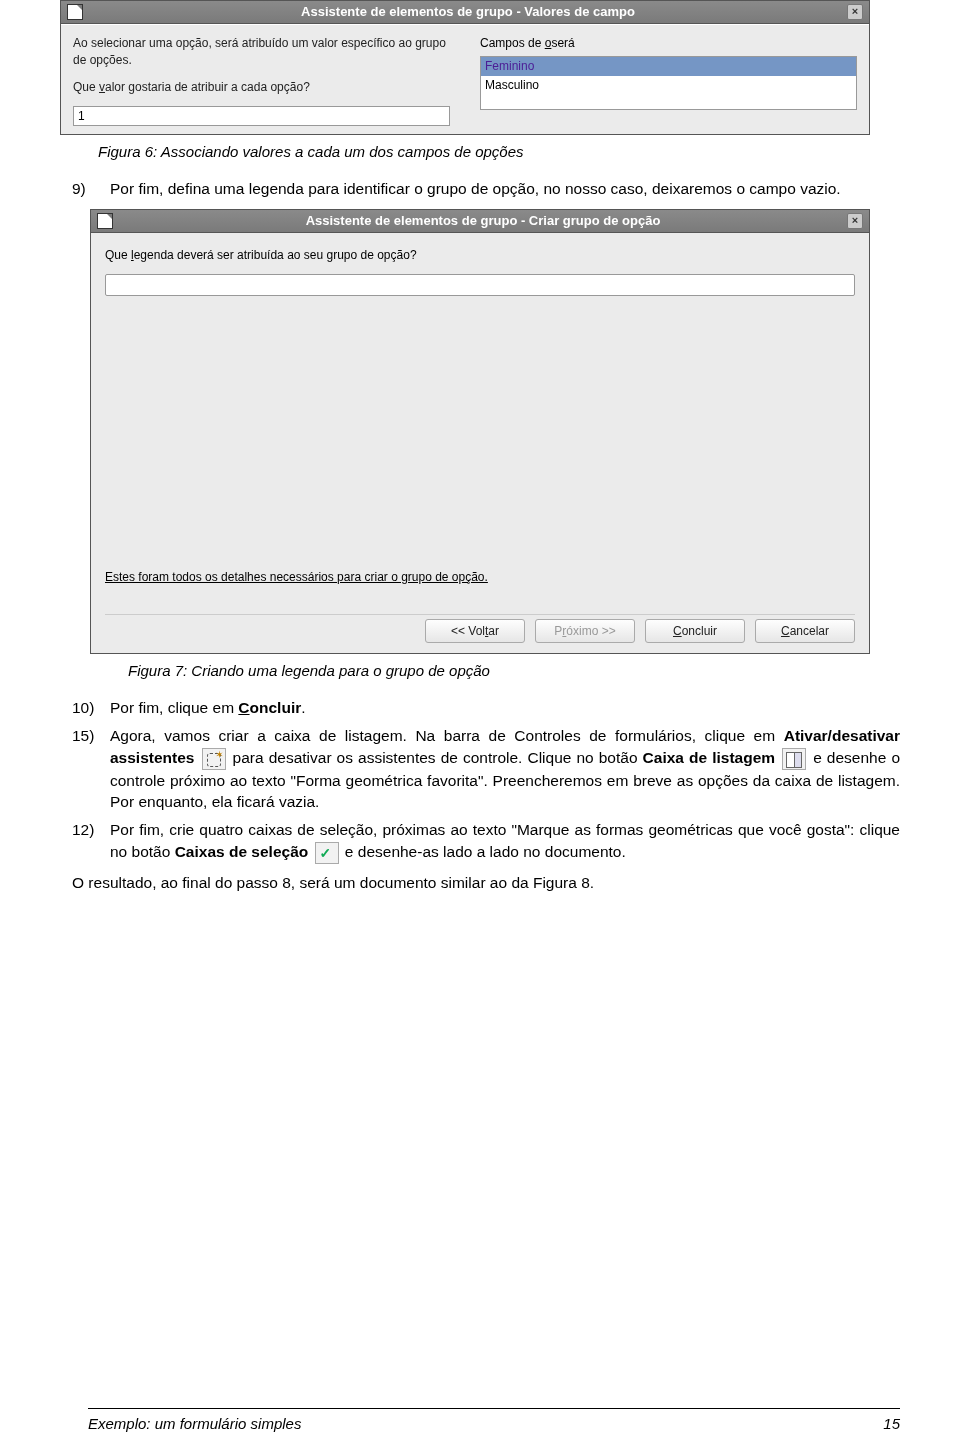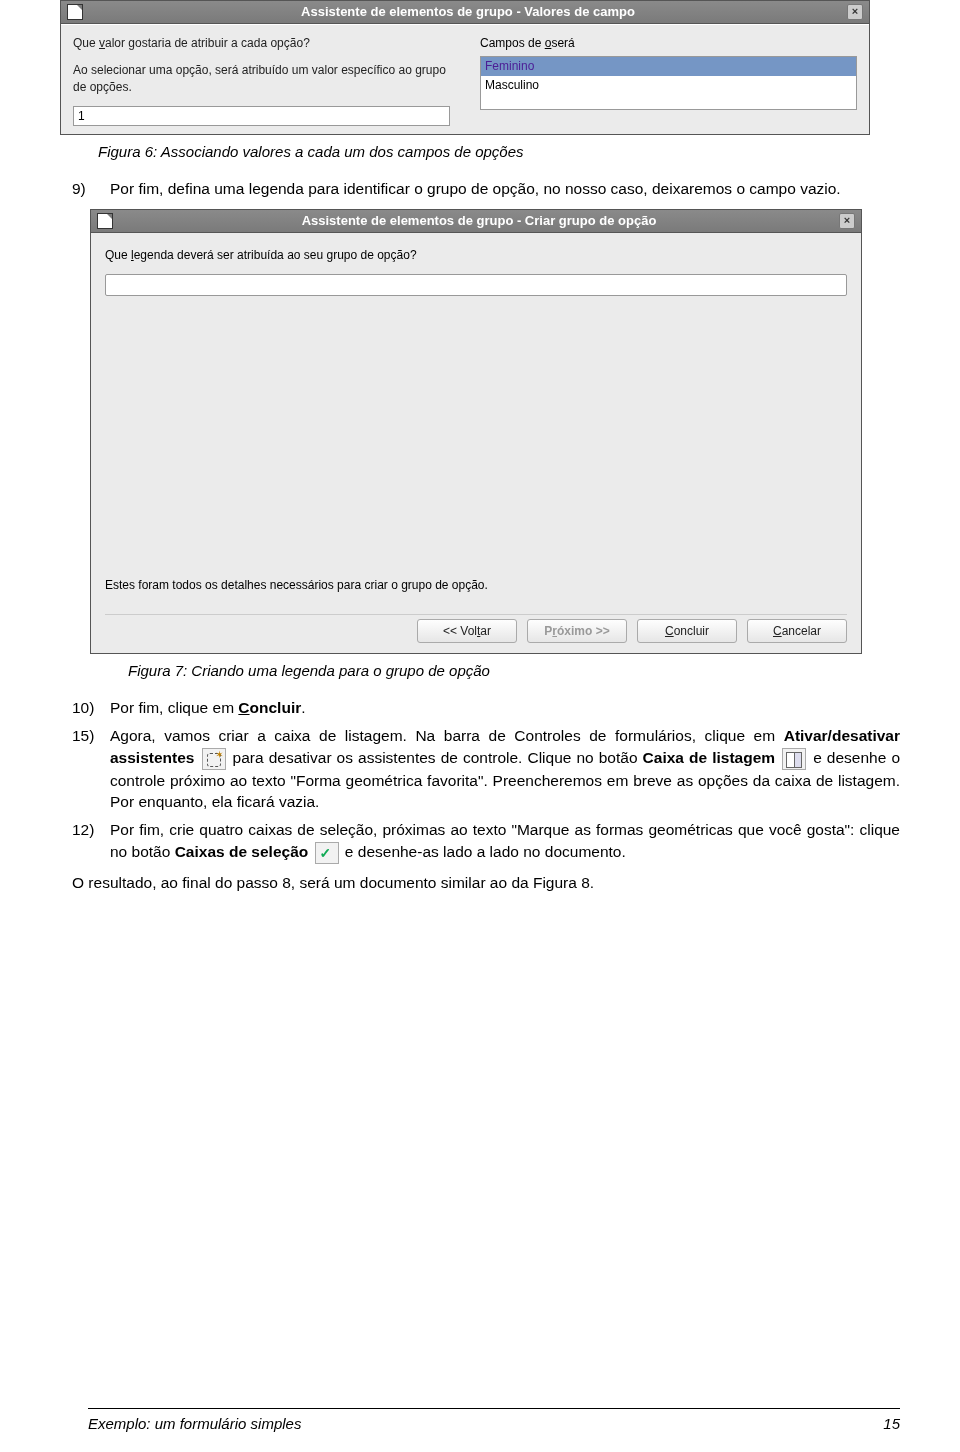--- a/index.html
+++ b/index.html
@@ -57,40 +57,40 @@
   .col-right { flex: 1; font-size: 12px; }
   .col-right-label { margin-bottom: 4px; }
   .listbox {
     border: 1px solid #999; background: #fff; font-size: 12px;
     min-height: 54px;
   }
   .listbox .item { padding: 1px 4px; }
   .listbox .item.selected { background: #7596c5; color: #4c1d95; }
   
   .dialog2-body { background: #ebebeb; padding: 14px 14px 10px 14px; min-height: 420px;
-    display: flex; flex-direction: column; }
+    display: flex; flex-direction: column; gap: 8px; }
   .dialog2-top { flex: 0 0 auto; }
   .dialog2-top p { font-size: 12px; margin-bottom: 10px; }
   .big-input {
     width: 100%; height: 22px; background: #fff; border: 1px solid #999;
     border-radius: 2px;
   }
   .dialog2-spacer { flex: 1; }
-  .summary-text { font-size: 12px; margin: 14px 0 14px 0; }
+  .summary-text { font-size: 12px; margin: 14px 0 14px 0; text-decoration: underline; }
   .btn-row {
     display: flex; gap: 10px; justify-content: flex-end; padding-top: 4px;
     border-top: 1px solid #ccc; margin-top: 6px;
   }
   .btn {
     background: linear-gradient(#fefefe,#e6e6e6);
     border: 1px solid #aaa; border-radius: 3px;
     padding: 3px 14px; font-size: 12px; min-width: 100px;
     text-align: center; color: #222;
   }
-  .btn.disabled { color: #999; font-weight: bold; }
+  .btn.disabled { color: #999; }
   
   .caption {
     font-style: italic; font-size: 15px; margin: 6px 0 16px 38px;
   }
   
   .num-item { display: flex; margin: 0 0 6px 12px; font-size: 15.5px; text-align: justify; }
   .num-item .num { width: 38px; flex-shrink: 0; }
   .num-item .content { flex: 1; }
   .content .inline-icon {
     display: inline-block; width: 24px; height: 22px; vertical-align: middle;
@@ -121,40 +121,40 @@
   b { font-weight: bold; }
   
   .footer {
     position: absolute; bottom: 18px; left: 60px; right: 60px;
     border-top: 1px solid #000; padding-top: 4px;
     display: flex; justify-content: space-between;
     font-size: 15px; font-style: italic; margin-left: 28px;
   }
   
   .fig1-wrap { margin-right: 30px; }
-  .fig2-wrap { margin-left: 30px; margin-right: 38px; margin-top: 10px; }
+  .fig2-wrap { margin-left: 30px; margin-right: 30px; margin-top: 10px; }
 </style>
 </head>
 <body>
 
 <div class="page">
 
   <div class="fig1-wrap">
     <div class="dialog">
       <div class="titlebar">
         <span class="doc-icon"></span>
         <span class="title-text">Assistente de elementos de grupo - Valores de campo</span>
         <span class="close-btn">×</span>
       </div>
       <div class="dialog-body dialog1-body">
         <div class="col-left">
+          <p>Ao selecionar uma opção, será atribuído um valor específico ao grupo de opções.</p>
           <p>
             <span>Que </span><span class="underline-accel">v</span><span>alor gostaria de atribuir a cada opção?</span>
           </p>
-          <p>Ao selecionar uma opção, será atribuído um valor específico ao grupo de opções.</p>
           <input class="field-input" value="1" style="">
         </div>
         <div class="col-right">
           <div class="col-right-label">
             <span>Campos de </span><span class="underline-accel">o</span><span>será</span>
           </div>
           <div class="listbox">
             <div class="item selected">Feminino</div>
             <div class="item">Masculino</div>
           </div>

